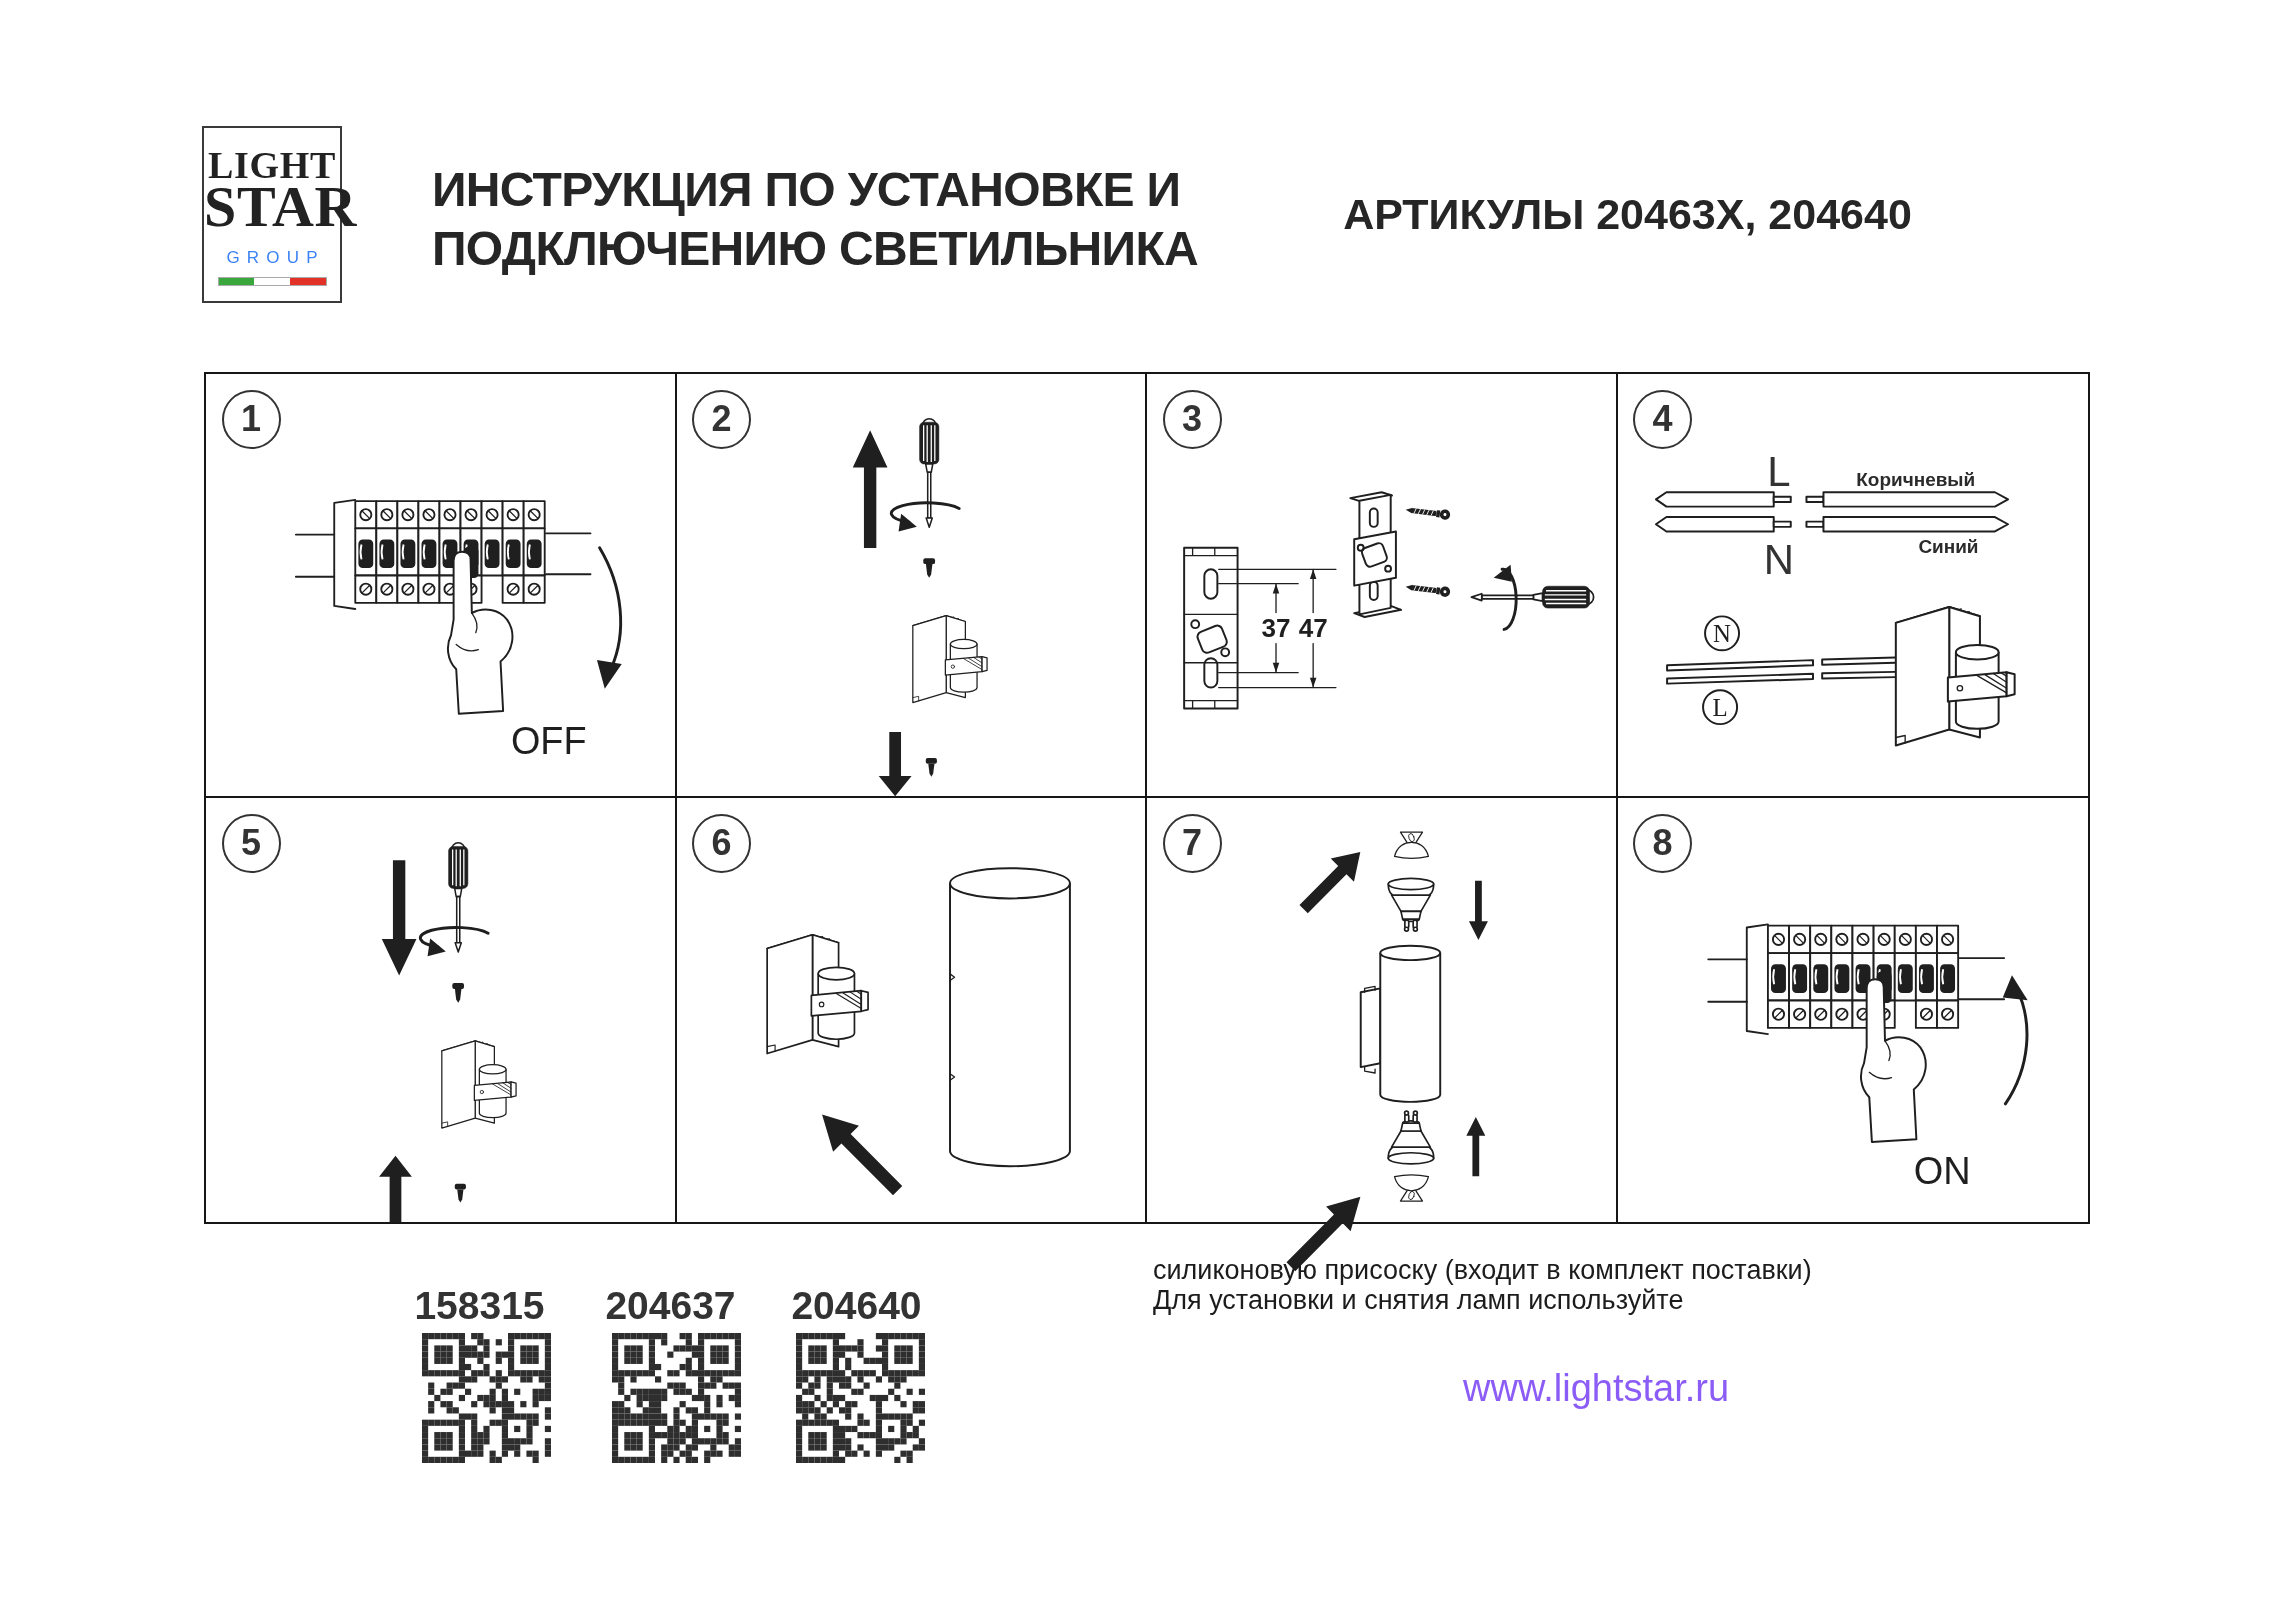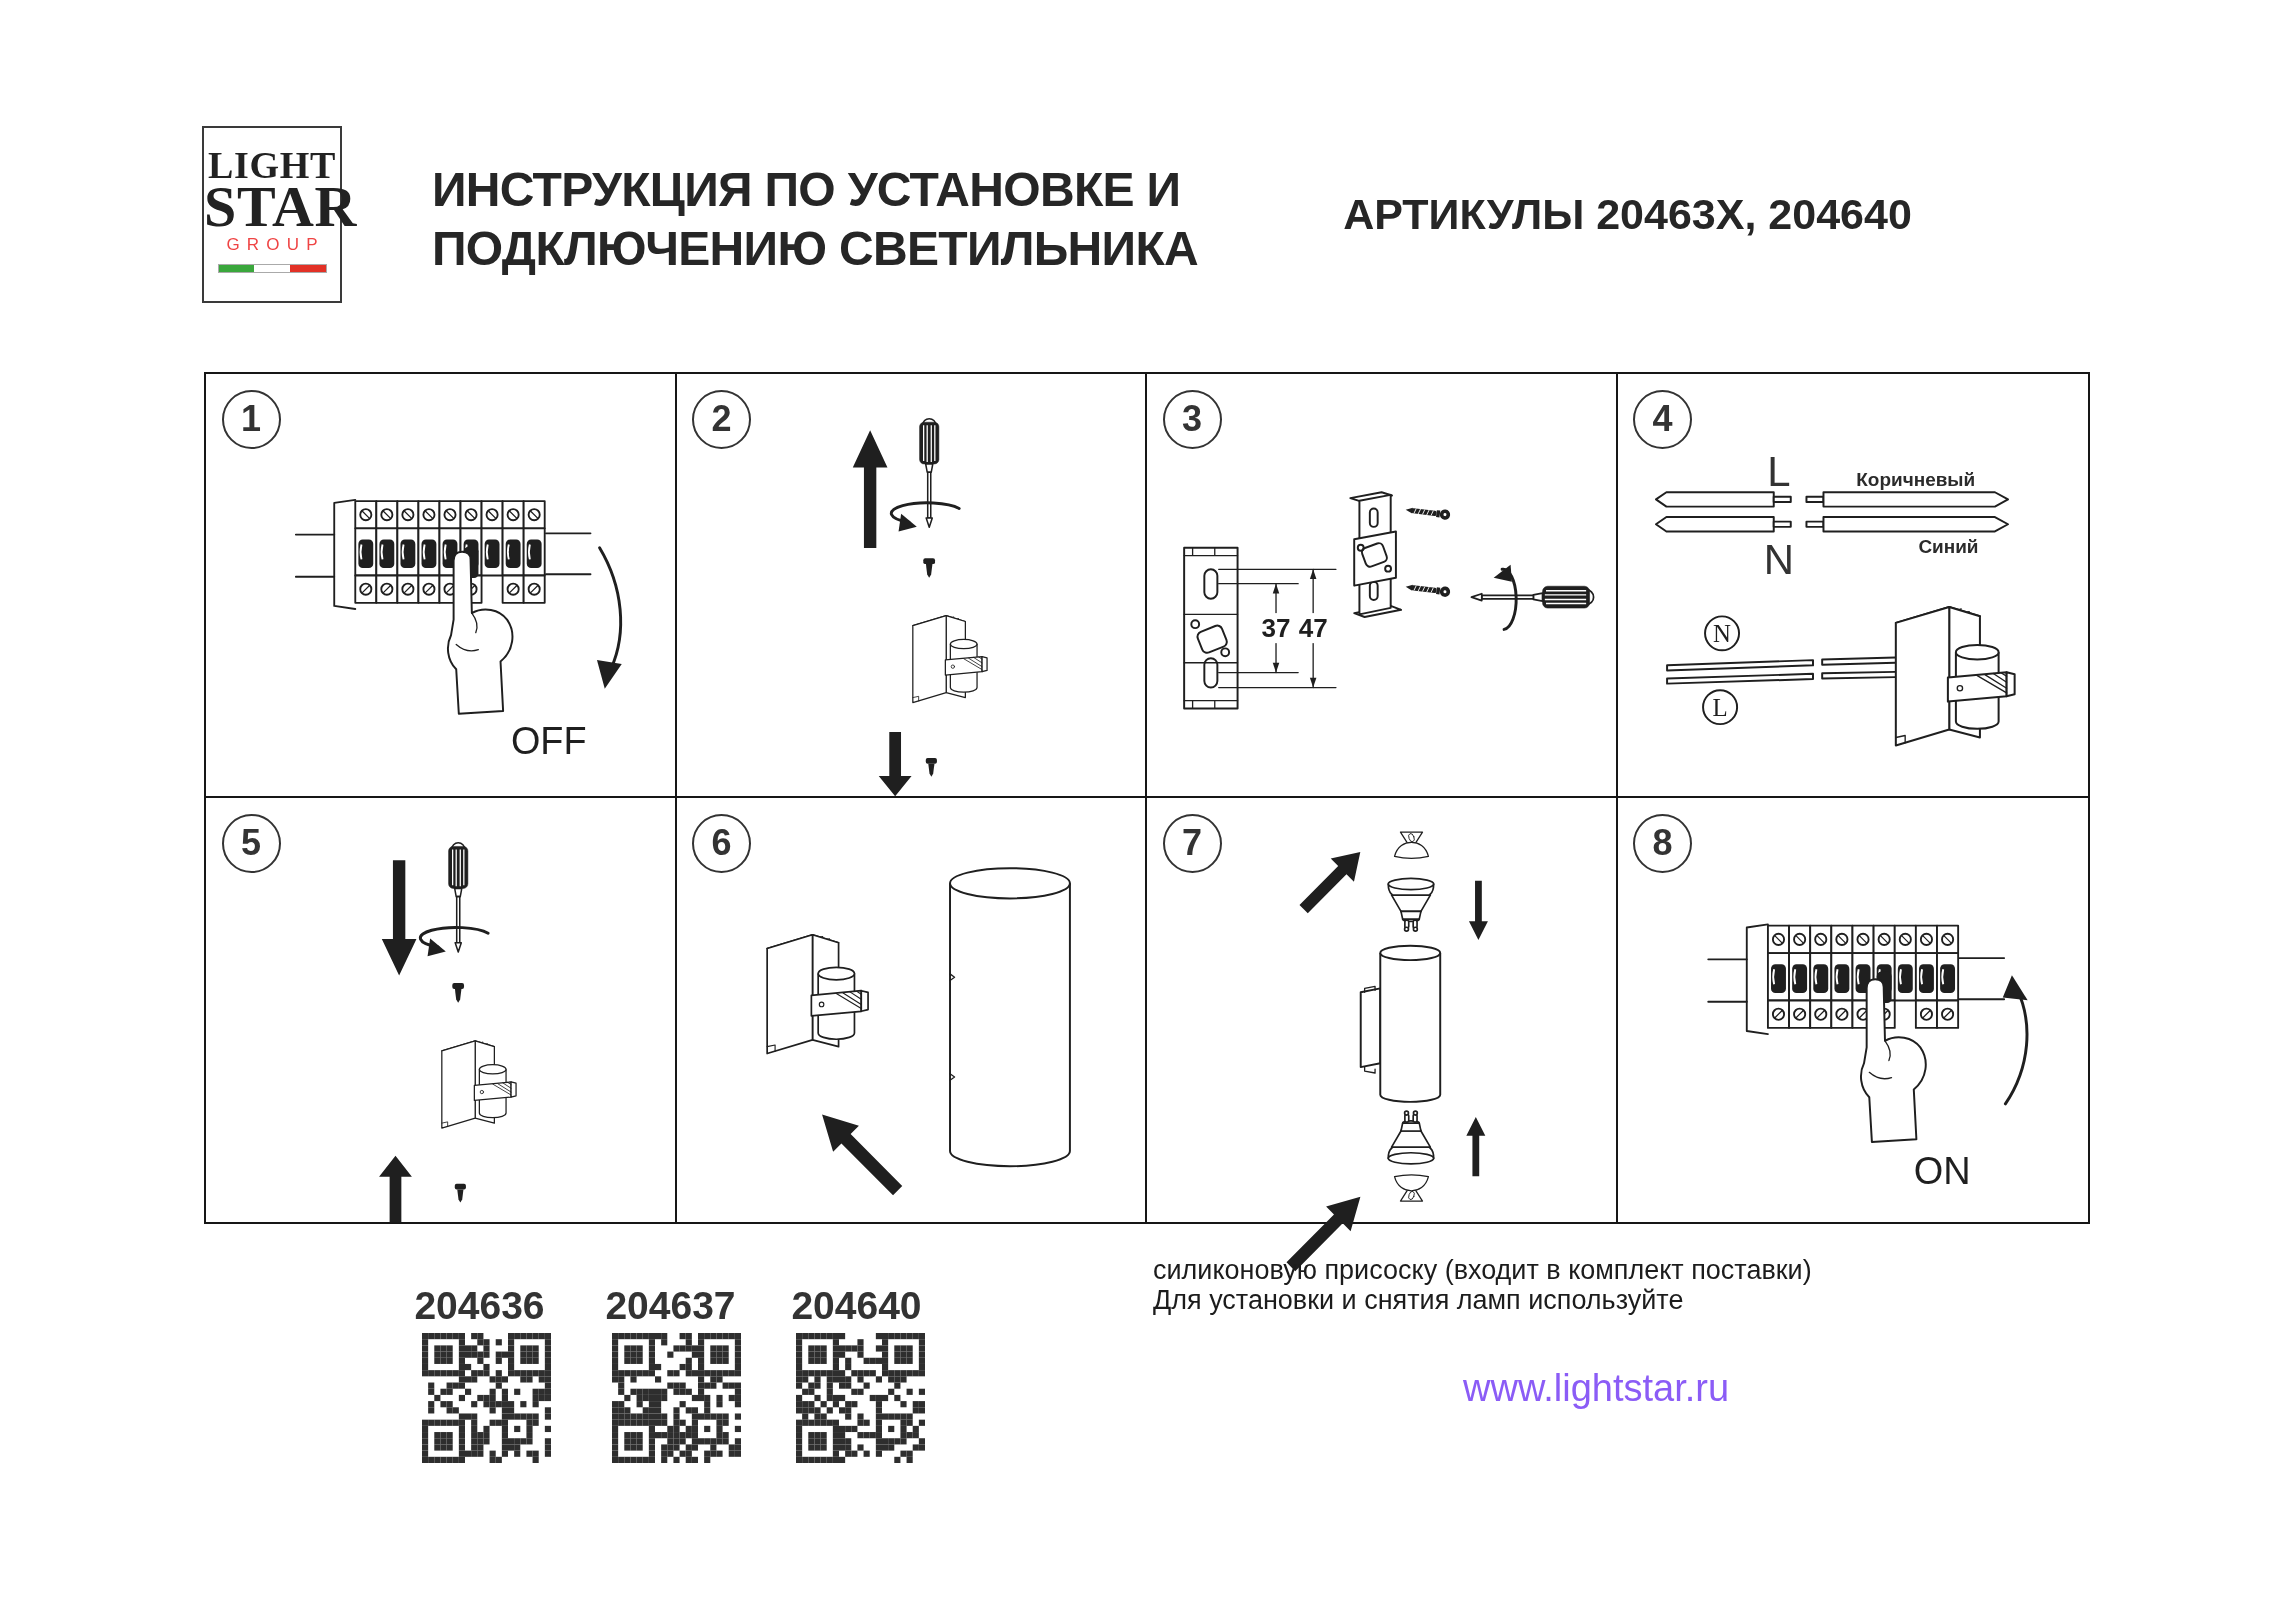--- a/index.html
+++ b/index.html
@@ -7,21 +7,21 @@
        font-family:"Liberation Sans","DejaVu Sans",sans-serif;color:#262626;}
   .abs{position:absolute;}
 
   
   .logo-box{left:202px;top:126px;width:140px;height:177px;border:2px solid #3a3a3a;
             text-align:center;box-sizing:border-box;padding-top:17px;}
   .logo-w1{font-family:"Liberation Serif","DejaVu Serif",serif;font-weight:700;
            font-size:38px;line-height:40px;letter-spacing:0.7px;color:#222;}
   .logo-w2{font-family:"Liberation Serif","DejaVu Serif",serif;font-weight:700;
            font-size:58px;line-height:44px;letter-spacing:0.7px;color:#222;}
-  .logo-w3{font-size:17px;letter-spacing:7.2px;color:#ef4444;margin-top:6px;text-indent:7.2px;}
+  .logo-w3{font-size:17px;letter-spacing:7.2px;color:#3b82f6;margin-top:19px;text-indent:7.2px;}
   .logo-flag{width:107px;height:7.2px;margin:9px auto 0;display:flex;border:0.7px solid #aaa;}
   .logo-flag span{flex:1;}
 
   
   .title{left:432px;top:160px;font-size:49px;line-height:59px;font-weight:700;
          color:#262626;letter-spacing:-0.7px;transform:scaleX(.98);transform-origin:left top;}
   .series-block{left:1289px;top:167px;width:677px;text-align:center;}
   .series{font-size:35px;font-weight:700;}
   .articles{font-size:43px;font-weight:700;margin-top:23px;}
 
@@ -362,21 +362,21 @@
     <svg class="art" viewBox="0 0 719 646" preserveAspectRatio="none">
       <use href="#g-breaker" transform="translate(193,185) scale(0.95)"></use>
       <use href="#g-hand" transform="translate(322,268)"></use>
       <path class="ln4" d="M592,466 C630,410 634,342 610,292"></path>
       <polygon class="blk" points="588,304 626,308 602,270"></polygon>
       <text class="t58" x="452" y="588">ON</text>
     </svg>
   </section>
 </div>
 
-<div class="abs art-num" style="left:408px">204636</div>
+<div class="abs art-num" style="left:408px">158315</div>
 <div class="abs art-num" style="left:599px">204637</div>
 <div class="abs art-num" style="left:785px">204640</div>
 
 <svg class="qr" style="left:422px" viewBox="0 0 21 21" preserveAspectRatio="none">
     <rect x="0" y="0" width="1" height="1"></rect>
     <rect x="1" y="0" width="1" height="1"></rect>
     <rect x="2" y="0" width="1" height="1"></rect>
     <rect x="3" y="0" width="1" height="1"></rect>
     <rect x="4" y="0" width="1" height="1"></rect>
     <rect x="5" y="0" width="1" height="1"></rect>

